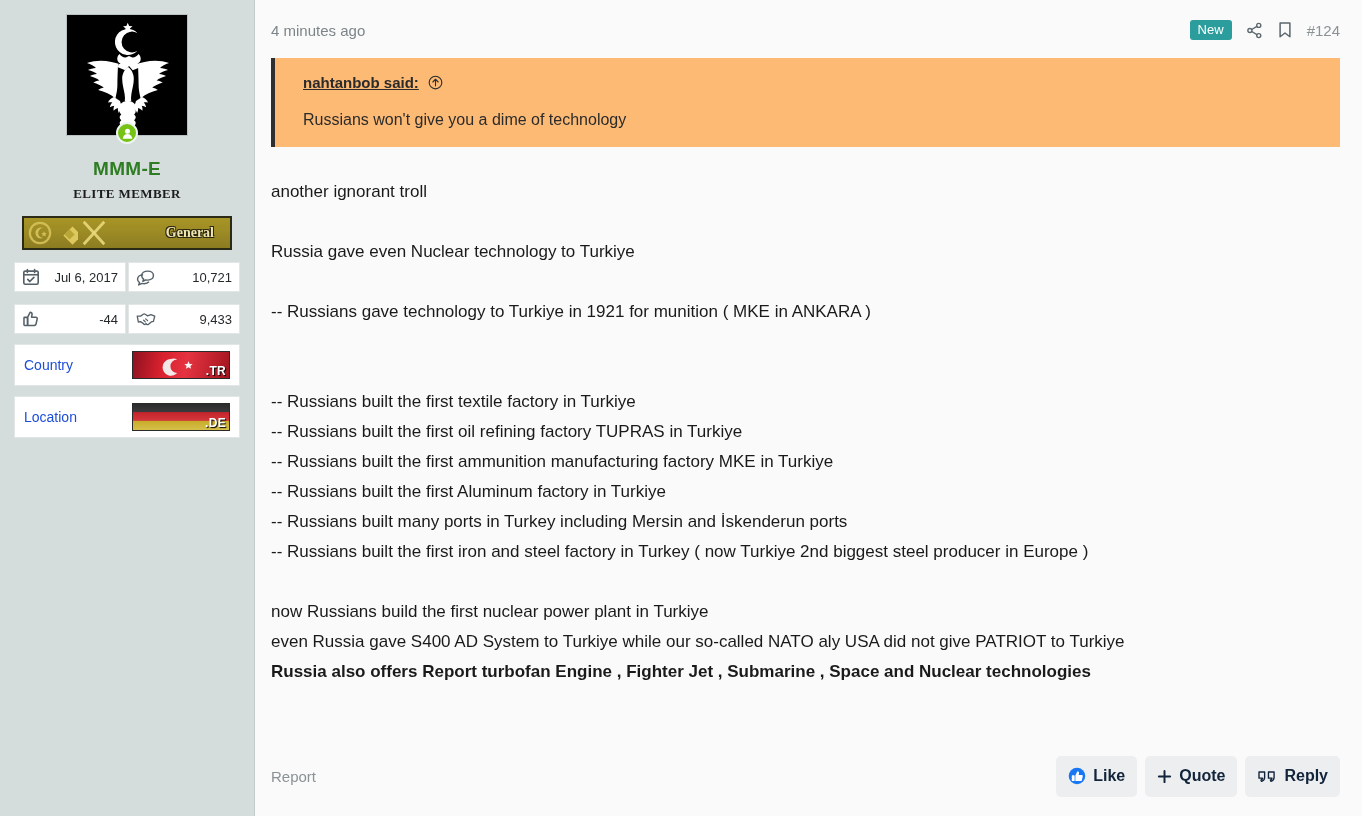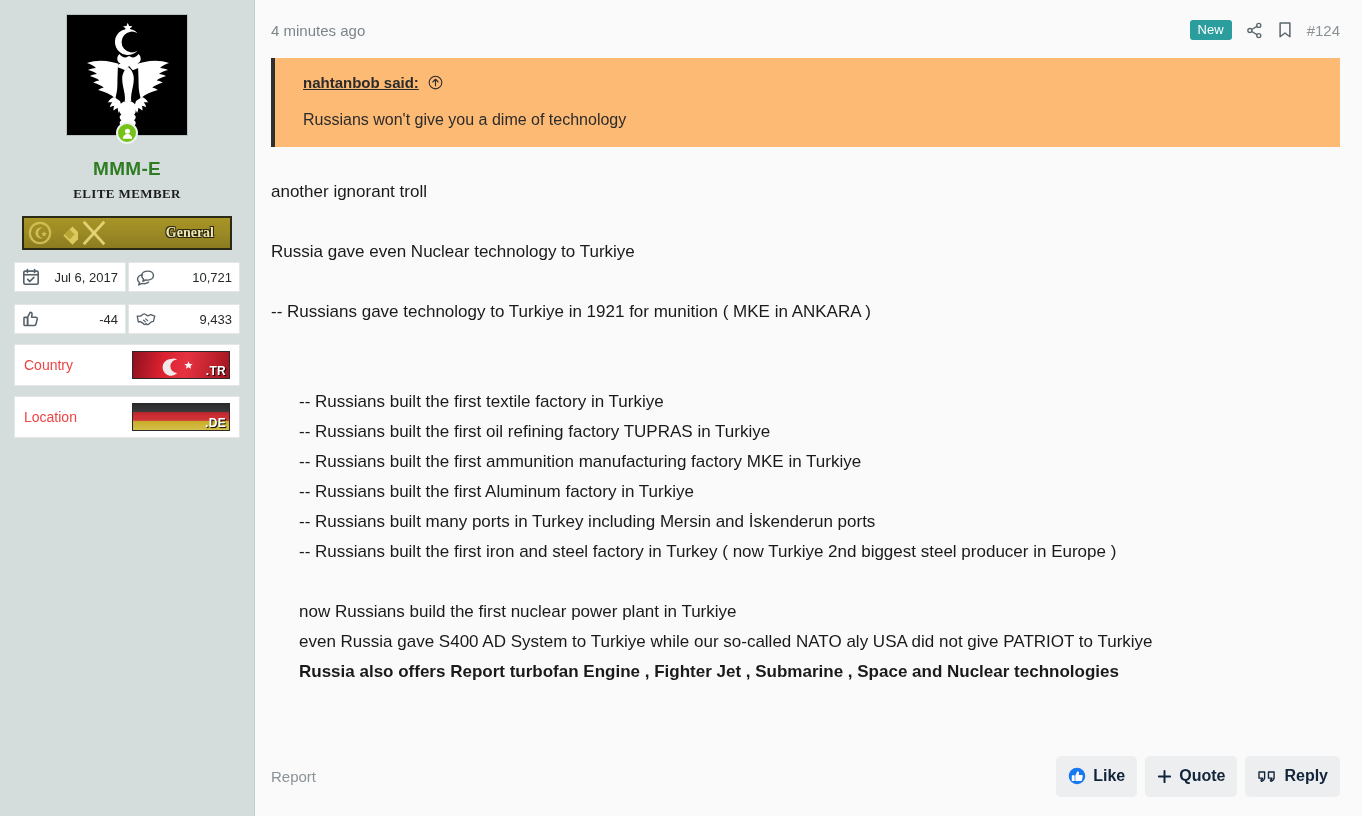--- a/index.html
+++ b/index.html
@@ -109,21 +109,21 @@
   }
   .info-card {
     margin-top: 10px;
     background: #ffffff;
     border: 1px solid #e2e6e6;
     height: 42px;
     display: flex;
     align-items: center;
     padding: 0 9px;
   }
-  .info-label { font-size: 14px; color: #ef4444; }
+  .info-label { font-size: 14px; color: #1d4ed8; }
   .flag {
     margin-left: auto;
     width: 98px; height: 28px;
     border: 1px solid #2a2a2a;
     position: relative;
     overflow: hidden;
   }
   .flag .tld {
     position: absolute;
     right: 3px; bottom: 0px;
@@ -185,21 +185,21 @@
   .quote-author { text-decoration: underline; }
   .quote-body { font-size: 16px; color: #2b2b2b; }
 
   .post-body {
     font-size: 17px;
     color: #1a1a1a;
     line-height: 30px;
     flex: 1 1 auto;
   }
   .post-body p { margin: 0 0 30px 0; }
-  .post-body .ln { display: block; margin-left: 28px; }
+  .post-body .ln { display: block; }
   .post-body .bold { font-weight: bold; }
   .blank { display: block; height: 30px; }
 
   .post-foot {
     display: flex;
     align-items: center;
     height: 56px;
     padding-bottom: 24px;
   }
   .report-link { font-size: 15px; color: #8a9296; }

